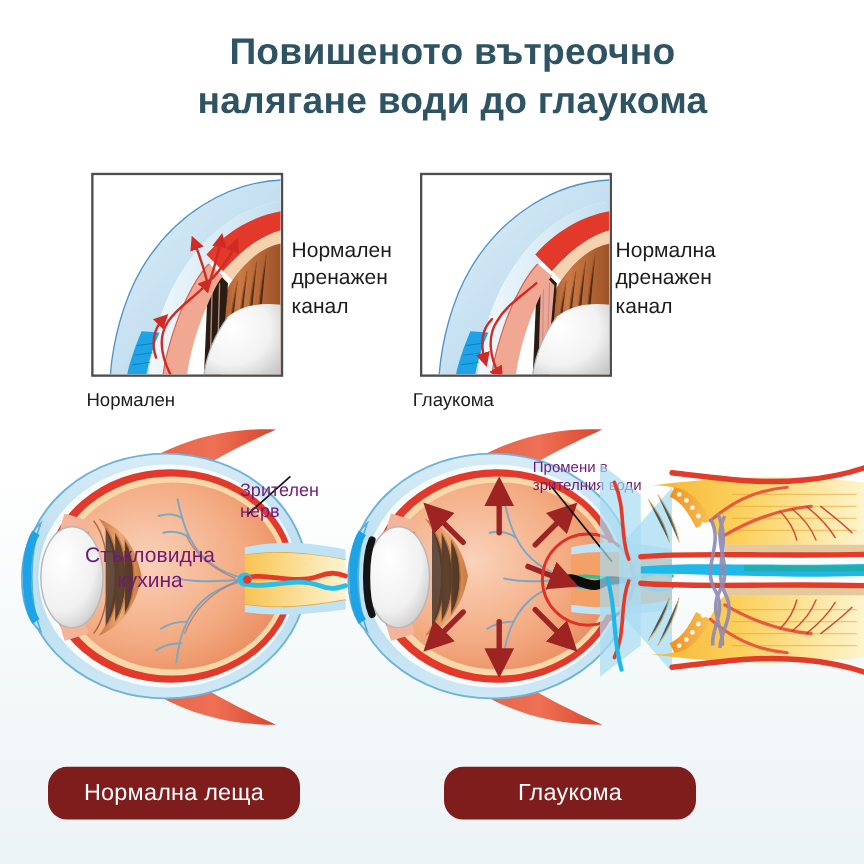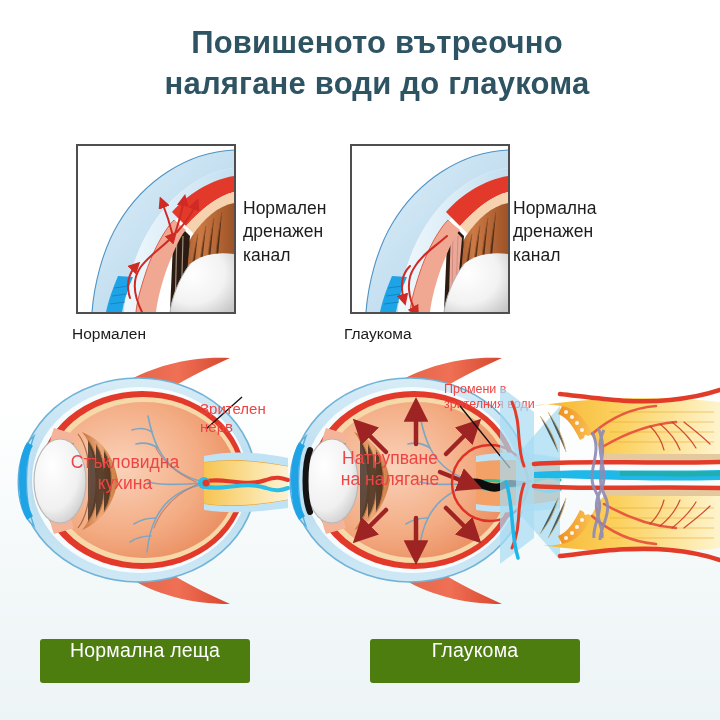--- a/index.html
+++ b/index.html
@@ -69,42 +69,43 @@
   
   .eye-wrap { position: absolute; }
   #eye-normal { left: 8px; top: 332px; width: 280px; height: 290px; }
   #eye-glaucoma { left: 280px; top: 332px; width: 280px; height: 290px; }
   #nerve-zoom { left: 500px; top: 372px; width: 220px; height: 205px; }
   .eye-svg { display: block; width: 100%; height: 100%; overflow: visible; }
 
   
   .anno {
     position: absolute;
-    color: #ef4444;
+    color: #701a75;
     font-size: 15px;
     line-height: 1.2;
   }
   .anno.big {
     font-size: 17.5px;
     line-height: 1.22;
     text-align: center;
   }
   #anno-optic-nerve { left: 200px; top: 400px; width: 90px; }
   #anno-vitreous { left: 60px; top: 452px; width: 130px; text-align: center; }
   #anno-pressure { left: 325px; top: 448px; width: 130px; text-align: center; }
   #anno-nerve-changes { left: 444px; top: 382px; width: 120px; font-size: 12.5px; line-height: 1.22; }
 
   
   .pill {
     position: absolute;
     height: 44px;
-    border-radius: 3px;
-    background: #4d7c0f;
+    border-radius: 16px;
+    background: #7f1d1d;
     color: #ffffff;
     display: flex;
+    align-items: center;
     justify-content: center;
     font-size: 19.5px;
     font-weight: 400;
     letter-spacing: 0.2px;
   }
   #pill-normal-lens { left: 40px; top: 639px; width: 210px; }
   #pill-glaucoma { left: 370px; top: 639px; width: 210px; }
 </style>
 </head>
 <body>
@@ -475,24 +476,20 @@
         <path d="M166,176 L192,202" marker-end="url(#pArr)"></path>
         <path d="M160,140 L190,152" marker-end="url(#pArr)"></path>
       </g>
 
       <circle cx="210" cy="151" r="38" fill="none" stroke="#e03126" stroke-width="2.4"></circle>
 
       <path d="M236,124 L280,74 L280,228 L236,178 Z" fill="#a8dcf2" opacity="0.75"></path>
     </svg>
   </div>
 
-  <div class="anno big" id="anno-pressure">
-    <div>Натрупване</div>
-    <div>на налягане</div>
-  </div>
 
   <svg style="position:absolute;left:452px;top:406px;width:80px;height:72px;overflow:visible;">
     <path d="M8,0 L58,62" fill="none" stroke="#111111" stroke-width="1.4"></path>
   </svg>
 
   <div class="anno" id="anno-nerve-changes">
     <div>Промени в</div>
     <div>зрителния води</div>
   </div>
 

